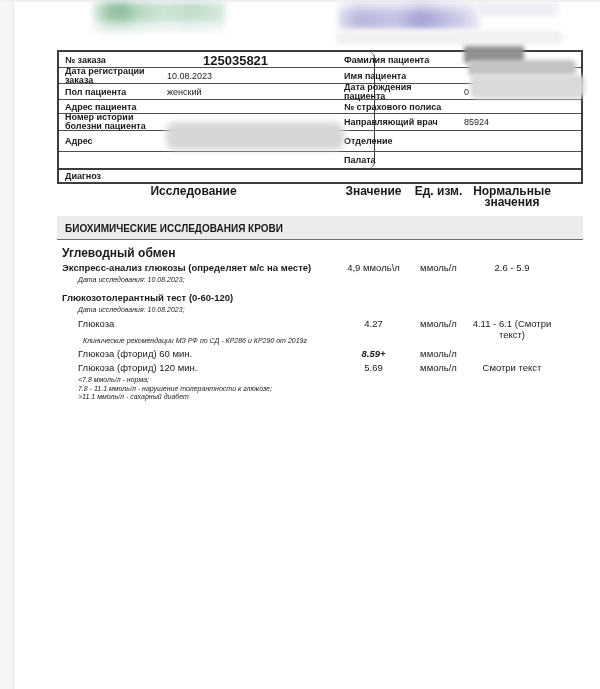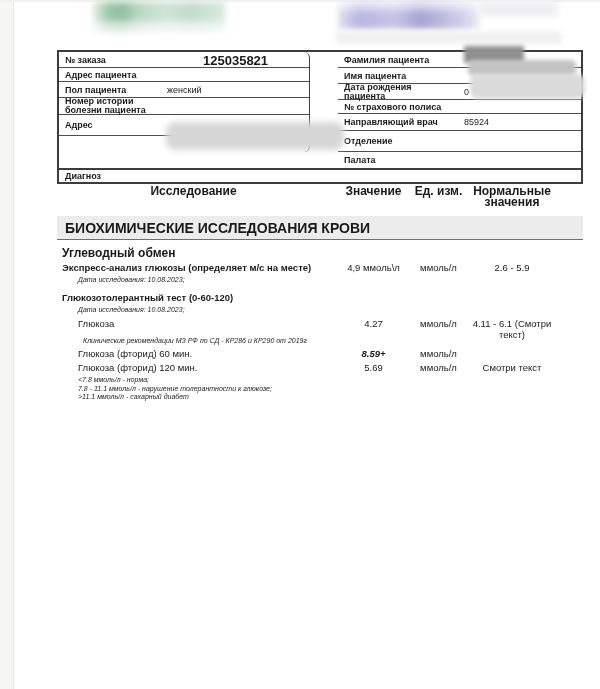--- a/index.html
+++ b/index.html
@@ -22,21 +22,21 @@
   .blur-purple2{left:478px;top:2px;width:80px;height:14px;background:#ededf4;filter:blur(3px);}
   .blur-grayband{left:335px;top:31px;width:228px;height:13px;background:#f1f1f1;filter:blur(2px);border-radius:6px;}
   .blur-name1{left:464px;top:46px;width:60px;height:17px;background:#8f8f8f;filter:blur(2px);z-index:4;}
   .blur-name2{left:468px;top:60px;width:108px;height:16px;background:#c2c2c2;filter:blur(2px);border-radius:5px;z-index:4;}
   .blur-name3{left:470px;top:74px;width:115px;height:25px;background:#dadada;filter:blur(2px);border-radius:8px;z-index:4;}
   .blur-addr{left:166px;top:122px;width:178px;height:28px;background:#d6d6d6;filter:blur(3px);border-radius:9px;z-index:4;}
   
   .order-table{left:57px;top:50px;width:526px;height:134px;border:2px solid #3c3c3c;
     box-sizing:border-box;background:#fff;z-index:2;}
   .half{position:absolute;top:0;box-sizing:border-box;}
-  .half-l{left:0;width:251px;border-right:1px solid #3c3c3c;border-radius:6px;}
+  .half-l{left:0;width:316px;border-right:1px solid #3c3c3c;border-radius:6px;}
   .half-r{left:279px;width:243px;}
   .orow{position:relative;box-sizing:border-box;border-bottom:1px solid #4d4d4d;}
   .orow.last{border-bottom:none;}
   .h16{height:16px;} .h14{height:14px;} .h17{height:17px;} .h21{height:21px;}
   .olabel{position:absolute;left:6px;top:50%;transform:translateY(-50%);
     font-weight:bold;font-size:9px;line-height:9px;width:110px;}
   .ovalue{position:absolute;left:108px;top:50%;transform:translateY(-50%);font-size:9px;white-space:nowrap;}
   .half-r .ovalue{left:126px;}
   .order-num{font-size:13px;font-weight:bold;left:128px;margin-left:16px;}
   .diag{position:absolute;left:0;top:116px;width:522px;height:14px;box-sizing:border-box;
@@ -45,21 +45,21 @@
   
   .results{left:57px;top:186px;width:526px;height:220px;z-index:1;}
   .chead{position:absolute;top:0;font-weight:bold;font-size:12px;line-height:11px;text-align:center;}
   .c-study{left:0;width:273px;}
   .c-val{left:279px;width:75px;}
   .c-units{left:354px;width:55px;}
   .c-norm{left:405px;width:100px;}
   .section-bar{position:absolute;left:0;top:30px;width:526px;height:24px;background:#ececec;
     border-bottom:1px solid #6e6e6e;box-sizing:border-box;}
   .section-bar span{position:absolute;left:8px;top:50%;transform:translateY(-50%);
-    font-weight:bold;font-size:14px;}
+    font-weight:bold;font-size:10px;}
   .subsection{position:absolute;left:5px;top:60px;font-weight:bold;font-size:12px;}
   .trow{position:absolute;left:0;width:526px;font-size:9.5px;line-height:11px;}
   .tname{position:absolute;left:5px;width:268px;font-weight:bold;}
   .tname.plain{left:21px;font-weight:normal;}
   .tval{position:absolute;left:279px;width:75px;text-align:center;}
   .tval.flagged{font-weight:bold;font-style:italic;}
   .tunits{position:absolute;left:354px;width:55px;text-align:center;}
   .tnorm{position:absolute;left:405px;width:100px;text-align:center;}
   .tnote{position:absolute;font-size:7px;font-style:italic;line-height:8px;color:#222;}
   .footnote{position:absolute;left:21px;top:190px;font-size:7px;font-style:italic;line-height:8.5px;color:#222;}
@@ -79,27 +79,31 @@
 <div class="abs blur-name2"></div>
 <div class="abs blur-name3"></div>
 <div class="abs blur-addr"></div>
 
 <div class="abs order-table">
   <div class="half half-l">
     <div class="orow h16">
       <span class="olabel">№ заказа</span>
       <span class="ovalue order-num">125035821</span>
     </div>
+    <div class="orow h16">
+      <span class="olabel">Дата регистрации заказа</span>
+      <span class="ovalue">10.08.2023</span>
+    </div>
+    <div class="orow h16">
+      <span class="olabel">Пол пациента</span>
+      <span class="ovalue">женский</span>
+    </div>
     <div class="orow h14">
       <span class="olabel">Адрес пациента</span>
       <span class="ovalue"></span>
-    </div>
-    <div class="orow h16">
-      <span class="olabel">Пол пациента</span>
-      <span class="ovalue">женский</span>
     </div>
     <div class="orow h17">
       <span class="olabel" style="width:100px;">Номер истории болезни пациента</span>
       <span class="ovalue"></span>
     </div>
     <div class="orow h21">
       <span class="olabel">Адрес</span>
       <span class="ovalue"></span>
     </div>
     <div class="orow h16 last">

